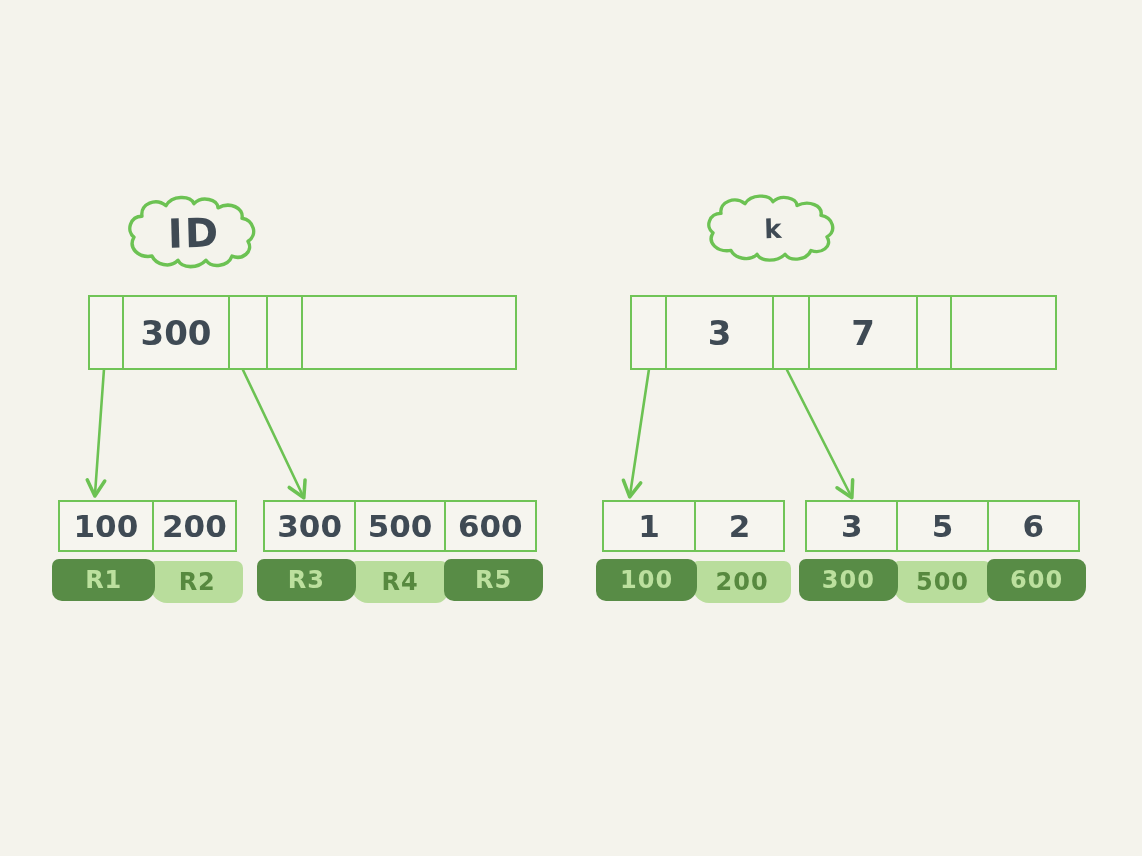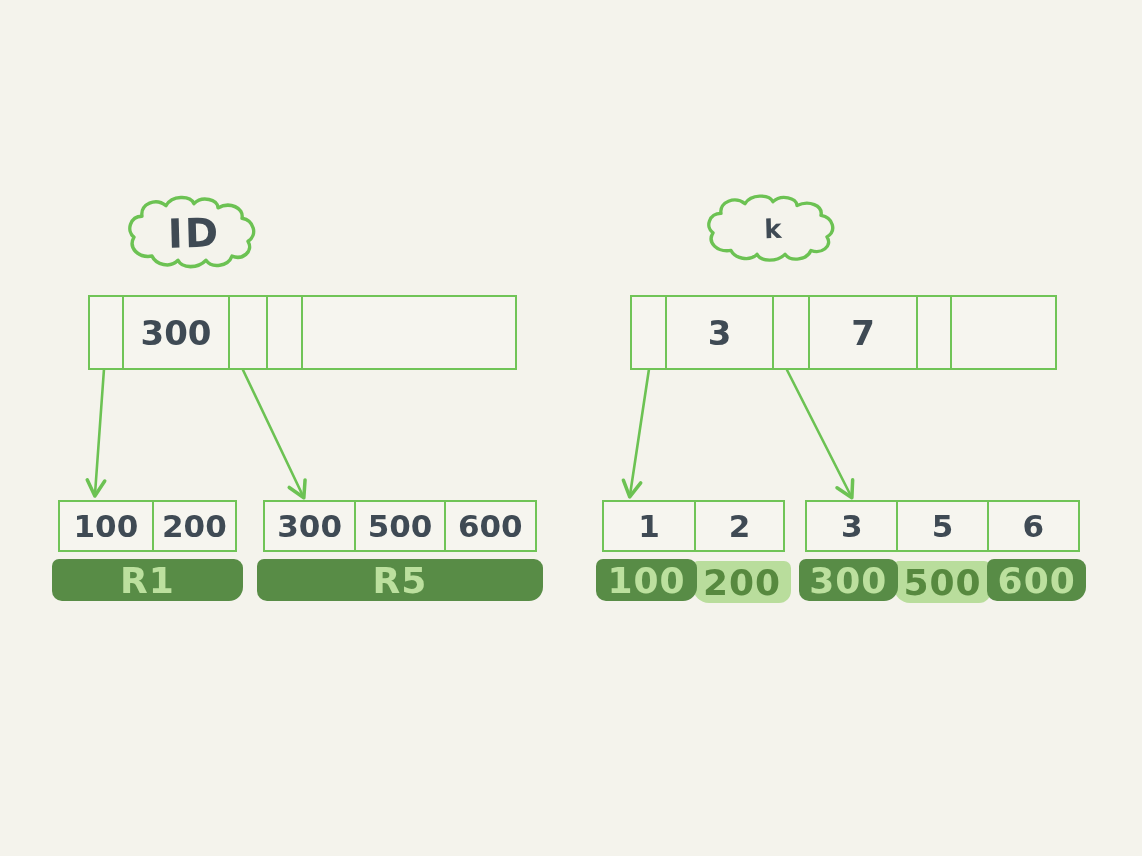--- a/index.html
+++ b/index.html
@@ -67,21 +67,21 @@
   }
   .keys .kcell:last-child { border-right: none; }
   .ptrs {
     position: relative;
     display: flex;
     margin: -1px -4px 0 -4px;
     height: 58px;
   }
   .pcell {
     display: flex; align-items: center; justify-content: center;
-    font-size: 36px; font-weight: 700;
+    font-size: 24px; font-weight: 700;
     margin: 8px -2px;
     letter-spacing: 1px;
   }
   .pcell.dark {
     background: var(--green-dark, #588c46);
     color: var(--text-on-dark, #b9dd9c);
     z-index: 2;
     border-radius: 7px 9px 14px 10px;
   }
   .pcell.light {
@@ -142,30 +142,33 @@
     <div class="cell" style="flex:1;"></div>
   </div>
 
   <div class="leaf" style="left:58px; top:500px; width:179px;">
     <div class="keys">
       <div class="kcell" style="flex:95;">100</div>
       <div class="kcell" style="flex:84;">200</div>
     </div>
     <div class="ptrs">
       <div class="pcell dark" style="flex:95;">R1</div>
+      <div class="pcell light" style="flex:84;">R2</div>
     </div>
   </div>
 
   <div class="leaf" style="left:263px; top:500px; width:274px;">
     <div class="keys">
       <div class="kcell" style="flex:92;">300</div>
       <div class="kcell" style="flex:90;">500</div>
       <div class="kcell" style="flex:92;">600</div>
     </div>
     <div class="ptrs">
+      <div class="pcell dark" style="flex:92;">R3</div>
+      <div class="pcell light" style="flex:90;">R4</div>
       <div class="pcell dark" style="flex:92;text-align:right;">R5</div>
     </div>
   </div>
 
   <div class="leaf" style="left:602px; top:500px; width:183px;">
     <div class="keys">
       <div class="kcell" style="flex:93;">1</div>
       <div class="kcell" style="flex:90;">2</div>
     </div>
     <div class="ptrs">

